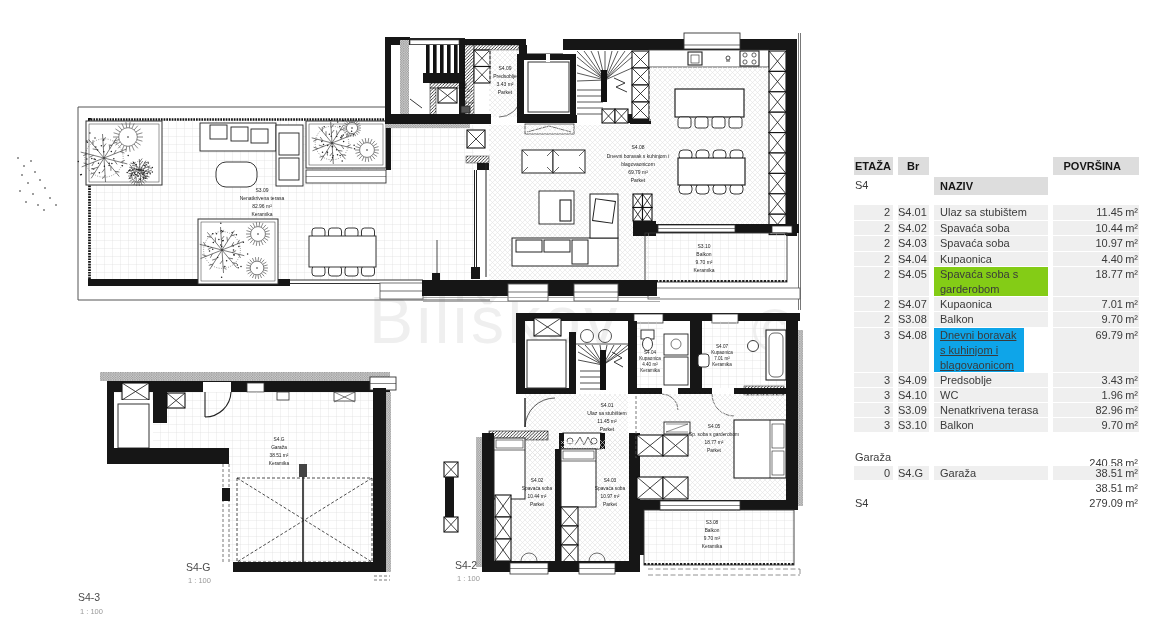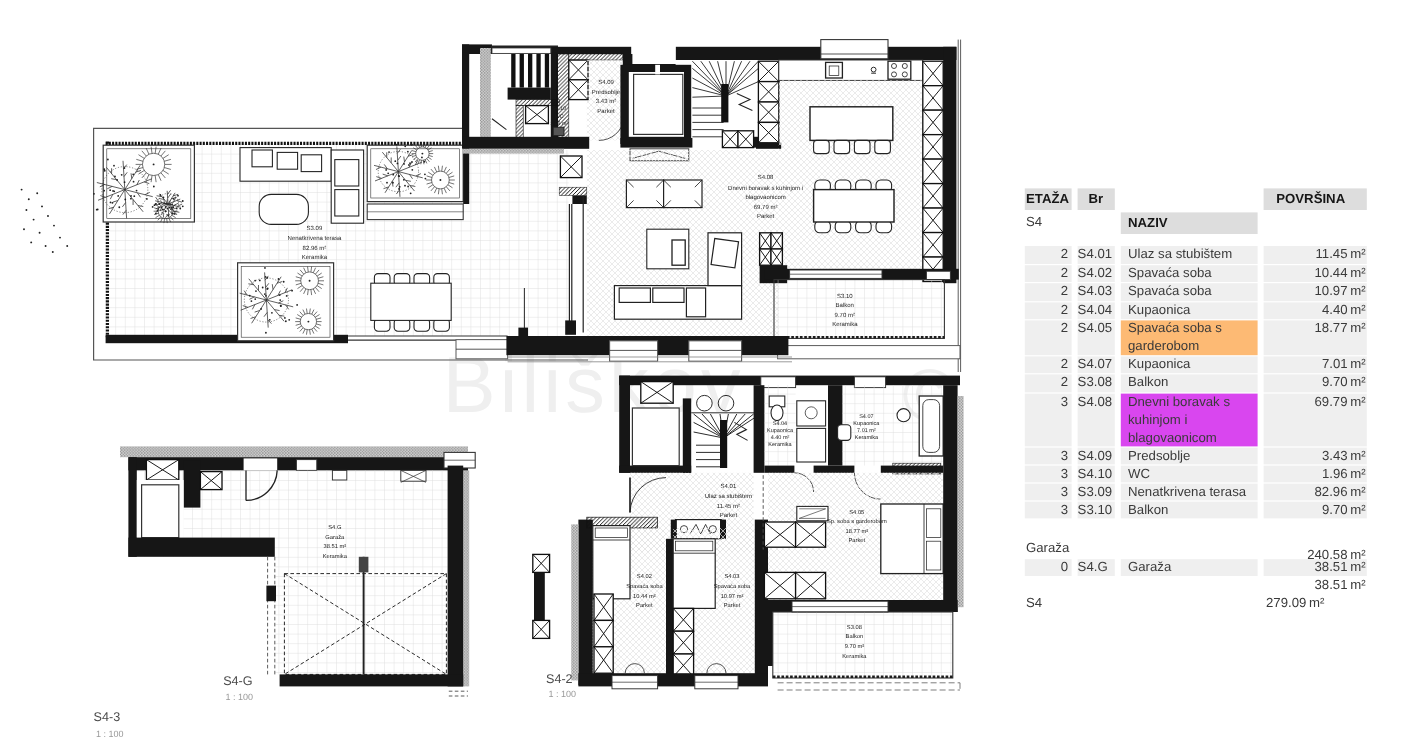--- a/index.html
+++ b/index.html
@@ -1104,33 +1104,33 @@
 <div class="cell" style="left:854px;top:236.0px;width:39px;height:14.5px;background:#efefef;text-align:right;padding-left:2px;padding-right:3px;line-height:14.5px;font-size:11px;">2</div>
 <div class="cell" style="left:898px;top:236.0px;width:31px;height:14.5px;background:#efefef;text-align:left;padding-left:0px;padding-right:0px;line-height:14.5px;font-size:11px;">S4.03</div>
 <div class="cell" style="left:934px;top:236.0px;width:114px;height:14.5px;background:#efefef;text-align:left;padding-left:6px;padding-right:3px;line-height:14.5px;font-size:11px;">Spavaća soba</div>
 <div class="cell" style="left:1053px;top:236.0px;width:86px;height:14.5px;background:#efefef;text-align:right;padding-left:2px;padding-right:1px;line-height:14.5px;font-size:11px;">10.97 m²</div>
 <div class="cell" style="left:854px;top:251.5px;width:39px;height:14.0px;background:#efefef;text-align:right;padding-left:2px;padding-right:3px;line-height:14.0px;font-size:11px;">2</div>
 <div class="cell" style="left:898px;top:251.5px;width:31px;height:14.0px;background:#efefef;text-align:left;padding-left:0px;padding-right:0px;line-height:14.0px;font-size:11px;">S4.04</div>
 <div class="cell" style="left:934px;top:251.5px;width:114px;height:14.0px;background:#efefef;text-align:left;padding-left:6px;padding-right:3px;line-height:14.0px;font-size:11px;">Kupaonica</div>
 <div class="cell" style="left:1053px;top:251.5px;width:86px;height:14.0px;background:#efefef;text-align:right;padding-left:2px;padding-right:1px;line-height:14.0px;font-size:11px;">4.40 m²</div>
 <div class="cell" style="left:854px;top:266.5px;width:39px;height:29.0px;background:#efefef;text-align:right;padding-left:2px;padding-right:3px;line-height:15px;font-size:11px;">2</div>
 <div class="cell" style="left:898px;top:266.5px;width:31px;height:29.0px;background:#efefef;text-align:left;padding-left:0px;padding-right:0px;line-height:15px;font-size:11px;">S4.05</div>
-<div class="cell" style="left:934px;top:266.5px;width:114px;height:29.0px;background:#fdba74;padding-left:6px;padding-top:0.5px;line-height:14.8px;white-space:normal;">Spavaća soba s garderobom</div>
+<div class="cell" style="left:934px;top:266.5px;width:114px;height:29.0px;background:#84cc16;padding-left:6px;padding-top:0.5px;line-height:14.8px;white-space:normal;">Spavaća soba s garderobom</div>
 <div class="cell" style="left:1053px;top:266.5px;width:86px;height:29.0px;background:#efefef;text-align:right;padding-left:2px;padding-right:1px;line-height:15px;font-size:11px;">18.77 m²</div>
 <div class="cell" style="left:854px;top:296.5px;width:39px;height:14.5px;background:#efefef;text-align:right;padding-left:2px;padding-right:3px;line-height:14.5px;font-size:11px;">2</div>
 <div class="cell" style="left:898px;top:296.5px;width:31px;height:14.5px;background:#efefef;text-align:left;padding-left:0px;padding-right:0px;line-height:14.5px;font-size:11px;">S4.07</div>
 <div class="cell" style="left:934px;top:296.5px;width:114px;height:14.5px;background:#efefef;text-align:left;padding-left:6px;padding-right:3px;line-height:14.5px;font-size:11px;">Kupaonica</div>
 <div class="cell" style="left:1053px;top:296.5px;width:86px;height:14.5px;background:#efefef;text-align:right;padding-left:2px;padding-right:1px;line-height:14.5px;font-size:11px;">7.01 m²</div>
 <div class="cell" style="left:854px;top:312.0px;width:39px;height:14.5px;background:#efefef;text-align:right;padding-left:2px;padding-right:3px;line-height:14.5px;font-size:11px;">2</div>
 <div class="cell" style="left:898px;top:312.0px;width:31px;height:14.5px;background:#efefef;text-align:left;padding-left:0px;padding-right:0px;line-height:14.5px;font-size:11px;">S3.08</div>
 <div class="cell" style="left:934px;top:312.0px;width:114px;height:14.5px;background:#efefef;text-align:left;padding-left:6px;padding-right:3px;line-height:14.5px;font-size:11px;">Balkon</div>
 <div class="cell" style="left:1053px;top:312.0px;width:86px;height:14.5px;background:#efefef;text-align:right;padding-left:2px;padding-right:1px;line-height:14.5px;font-size:11px;">9.70 m²</div>
 <div class="cell" style="left:854px;top:327.5px;width:39px;height:44.0px;background:#efefef;text-align:right;padding-left:2px;padding-right:3px;line-height:15px;font-size:11px;">3</div>
 <div class="cell" style="left:898px;top:327.5px;width:31px;height:44.0px;background:#efefef;text-align:left;padding-left:0px;padding-right:0px;line-height:15px;font-size:11px;">S4.08</div>
-<div class="cell" style="left:934px;top:327.5px;width:114px;height:44.0px;background:#d946ef;padding-left:6px;padding-top:0.5px;line-height:14.8px;white-space:normal;">Dnevni boravak s kuhinjom i blagovaonicom</div>
+<div class="cell" style="left:934px;top:327.5px;width:90px;height:44.0px;background:#0ea5e9;padding-left:6px;padding-top:0.5px;line-height:14.8px;white-space:normal;text-decoration:underline;">Dnevni boravak s kuhinjom i blagovaonicom</div>
 <div class="cell" style="left:1053px;top:327.5px;width:86px;height:44.0px;background:#efefef;text-align:right;padding-left:2px;padding-right:1px;line-height:15px;font-size:11px;">69.79 m²</div>
 <div class="cell" style="left:854px;top:372.5px;width:39px;height:14.5px;background:#efefef;text-align:right;padding-left:2px;padding-right:3px;line-height:14.5px;font-size:11px;">3</div>
 <div class="cell" style="left:898px;top:372.5px;width:31px;height:14.5px;background:#efefef;text-align:left;padding-left:0px;padding-right:0px;line-height:14.5px;font-size:11px;">S4.09</div>
 <div class="cell" style="left:934px;top:372.5px;width:114px;height:14.5px;background:#efefef;text-align:left;padding-left:6px;padding-right:3px;line-height:14.5px;font-size:11px;">Predsoblje</div>
 <div class="cell" style="left:1053px;top:372.5px;width:86px;height:14.5px;background:#efefef;text-align:right;padding-left:2px;padding-right:1px;line-height:14.5px;font-size:11px;">3.43 m²</div>
 <div class="cell" style="left:854px;top:388.0px;width:39px;height:14.0px;background:#efefef;text-align:right;padding-left:2px;padding-right:3px;line-height:14.0px;font-size:11px;">3</div>
 <div class="cell" style="left:898px;top:388.0px;width:31px;height:14.0px;background:#efefef;text-align:left;padding-left:0px;padding-right:0px;line-height:14.0px;font-size:11px;">S4.10</div>
 <div class="cell" style="left:934px;top:388.0px;width:114px;height:14.0px;background:#efefef;text-align:left;padding-left:6px;padding-right:3px;line-height:14.0px;font-size:11px;">WC</div>
 <div class="cell" style="left:1053px;top:388.0px;width:86px;height:14.0px;background:#efefef;text-align:right;padding-left:2px;padding-right:1px;line-height:14.0px;font-size:11px;">1.96 m²</div>
 <div class="cell" style="left:854px;top:403.0px;width:39px;height:14.0px;background:#efefef;text-align:right;padding-left:2px;padding-right:3px;line-height:14.0px;font-size:11px;">3</div>
@@ -1147,13 +1147,13 @@
 <div class="cell" style="left:854px;top:450px;width:60px;height:15px;text-align:left;padding-left:1px;padding-right:3px;line-height:15px;font-size:11px;">Garaža</div>
 
 <div class="cell" style="left:854px;top:465.5px;width:39px;height:14.5px;background:#efefef;text-align:right;padding-left:2px;padding-right:3px;line-height:14.5px;font-size:11px;">0</div>
 <div class="cell" style="left:898px;top:465.5px;width:31px;height:14.5px;background:#efefef;text-align:left;padding-left:0px;padding-right:0px;line-height:14.5px;font-size:11px;">S4.G</div>
 <div class="cell" style="left:934px;top:465.5px;width:114px;height:14.5px;background:#efefef;text-align:left;padding-left:6px;padding-right:3px;line-height:14.5px;font-size:11px;">Garaža</div>
 <div class="cell" style="left:1053px;top:465.5px;width:86px;height:14.5px;background:#efefef;text-align:right;padding-left:2px;padding-right:1px;line-height:14.5px;font-size:11px;">38.51 m²</div>
 
 <div class="cell" style="left:1053px;top:481px;width:86px;height:15px;text-align:right;padding-left:2px;padding-right:1px;line-height:15px;font-size:11px;">38.51 m²</div>
 
 <div class="cell" style="left:854px;top:496px;width:60px;height:15px;text-align:left;padding-left:1px;padding-right:3px;line-height:15px;font-size:11px;">S4</div>
-<div class="cell" style="left:1053px;top:496px;width:86px;height:15px;text-align:left;padding-left:2px;padding-right:1px;line-height:15px;font-size:11px;">279.09 m²</div>
+<div class="cell" style="left:1053px;top:496px;width:86px;height:15px;text-align:right;padding-left:2px;padding-right:1px;line-height:15px;font-size:11px;">279.09 m²</div>
 </div>
 </body></html>

